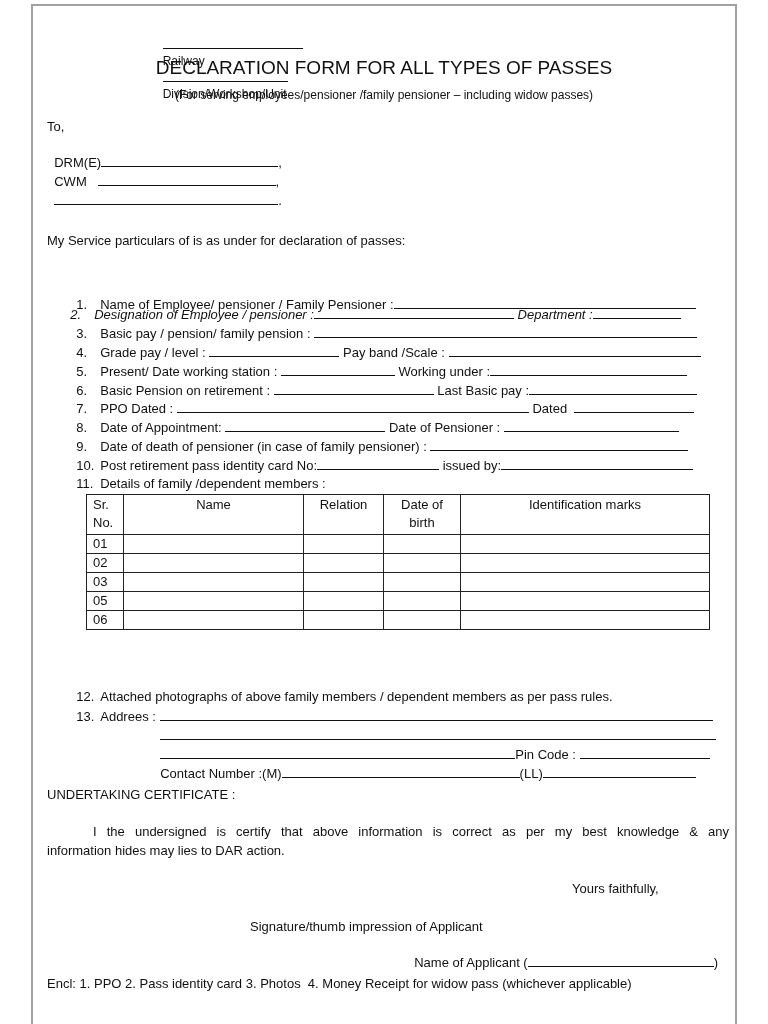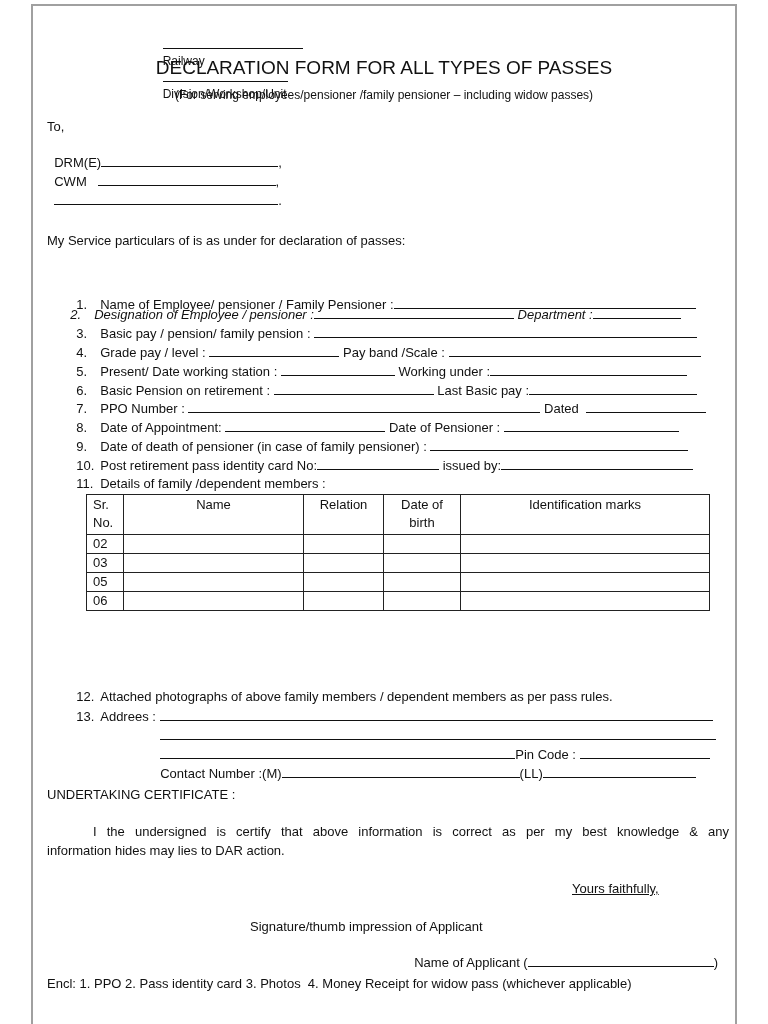--- a/index.html
+++ b/index.html
@@ -56,21 +56,21 @@
 <div class="t" style="left:69px; top:328px;">
   <span style="display:inline-block;width:24px">4.</span><span>Grade pay / level :</span> <span class="ln" style="width:130px"></span> <span>Pay band /Scale :</span> <span class="ln" style="width:252px"></span>
 </div>
 <div class="t" style="left:69px; top:347px;">
   <span style="display:inline-block;width:24px">5.</span><span>Present/ Date working station :</span> <span class="ln" style="width:114px"></span> <span>Working under :</span><span class="ln" style="width:197px"></span>
 </div>
 <div class="t" style="left:69px; top:366px;">
   <span style="display:inline-block;width:24px">6.</span><span>Basic Pension on retirement :</span> <span class="ln" style="width:160px"></span> <span>Last Basic pay :</span><span class="ln" style="width:168px"></span>
 </div>
 <div class="t" style="left:69px; top:384px;">
-  <span style="display:inline-block;width:24px">7.</span><span>PPO Number :</span> <span class="ln" style="width:352px"></span> <span>Dated</span>&nbsp; <span class="ln" style="width:120px"></span>
+  <span style="display:inline-block;width:24px">7.</span><span>PPO Dated :</span> <span class="ln" style="width:352px"></span> <span>Dated</span>&nbsp; <span class="ln" style="width:120px"></span>
 </div>
 <div class="t" style="left:69px; top:403px;">
   <span style="display:inline-block;width:24px">8.</span><span>Date of Appointment:</span> <span class="ln" style="width:160px"></span> <span>Date of Pensioner :</span> <span class="ln" style="width:175px"></span>
 </div>
 <div class="t" style="left:69px; top:422px;">
   <span style="display:inline-block;width:24px">9.</span><span>Date of death of pensioner (in case of family pensioner) :</span> <span class="ln" style="width:258px"></span>
 </div>
 <div class="t" style="left:69px; top:441px;">
   <span style="display:inline-block;width:24px">10.</span><span>Post retirement pass identity card No:</span><span class="ln" style="width:122px"></span> <span>issued by:</span><span class="ln" style="width:192px"></span>
 </div>
@@ -89,20 +89,27 @@
   <thead>
     <tr>
       <th class="sr"><span>Sr.</span><br><span>No.</span></th>
       <th>Name</th>
       <th>Relation</th>
       <th><span>Date of</span><br><span>birth</span></th>
       <th>Identification marks</th>
     </tr>
   </thead>
   <tbody id="fam-body">
+      <tr>
+        <td>01</td>
+        <td></td>
+        <td></td>
+        <td></td>
+        <td></td>
+      </tr>
       <tr>
         <td>02</td>
         <td></td>
         <td></td>
         <td></td>
         <td></td>
       </tr>
       <tr>
         <td>03</td>
         <td></td>
@@ -139,18 +146,18 @@
 <div class="t" style="left:153px; top:730px;">
   <span class="ln" style="width:355px"></span><span>Pin Code :</span> <span class="ln" style="width:130px"></span>
 </div>
 <div class="t" style="left:153px; top:749px;">
   <span>Contact Number :(M)</span><span class="ln" style="width:238px"></span><span>(LL)</span><span class="ln" style="width:153px"></span>
 </div>
 
 <div class="t" style="left:47px; top:787px; ">UNDERTAKING CERTIFICATE :</div>
 <div class="t" style="left:93px; top:824px; width:636px; text-align:justify; text-align-last:justify; white-space:normal; word-spacing:2px;">I the undersigned is certify that above information is correct as per my best knowledge &amp; any</div>
 <div class="t" style="left:47px; top:843px;">information hides may lies to DAR action.</div>
-<div class="t" style="left:572px; top:881px;text-decoration:underline;">Yours faithfully,</div>
+<div class="t" style="left:572px; top:881px;">Yours faithfully,</div>
 <div class="t" style="left:250px; top:919px;">Signature/thumb impression of Applicant</div>
 <div class="t" style="left:407px; top:938px;">
   <span>Name of Applicant (</span><span class="ln" style="width:186px"></span><span>)</span>
 </div>
 <div class="t" style="left:47px; top:976px;">Encl: 1. PPO 2. Pass identity card 3. Photos  4. Money Receipt for widow pass (whichever applicable)</div>
 
 </body></html>

